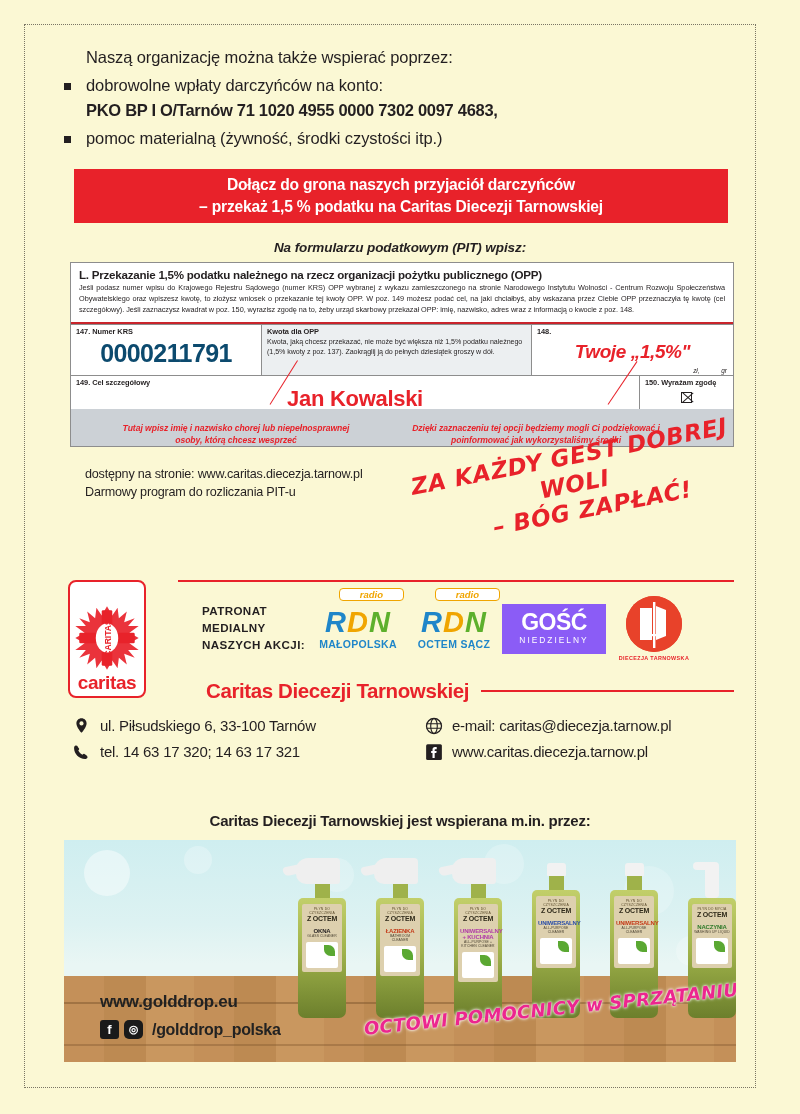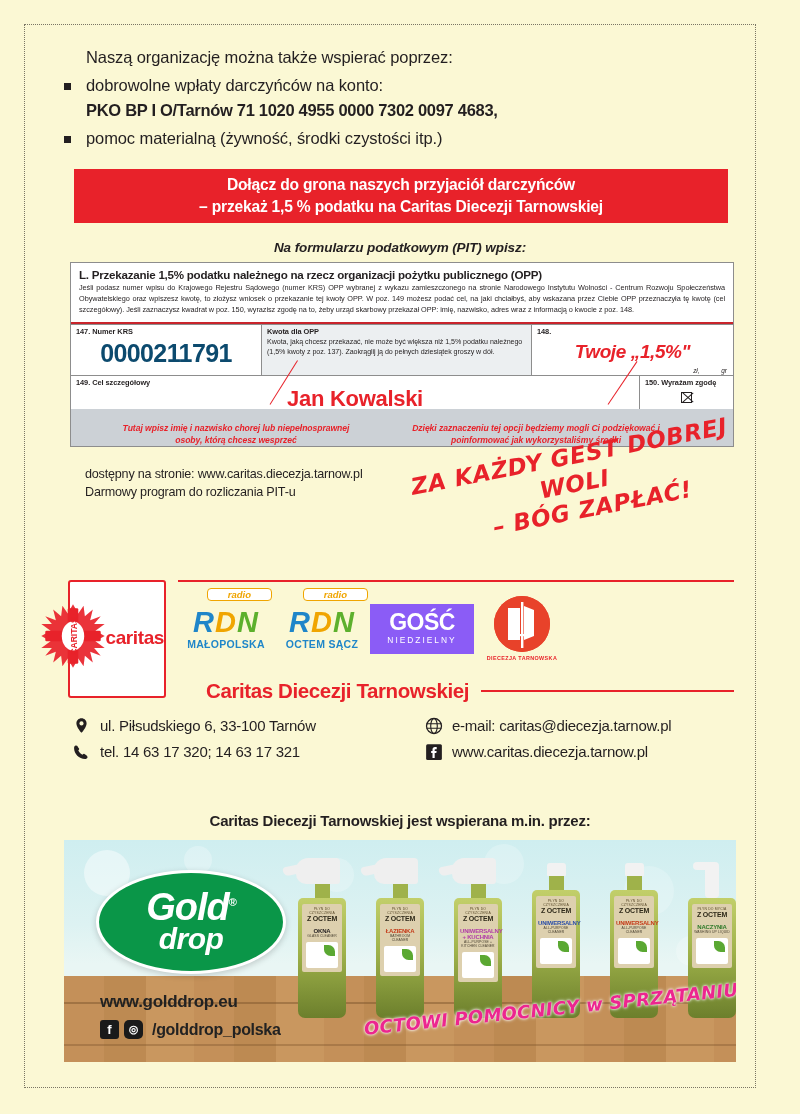--- a/index.html
+++ b/index.html
@@ -140,24 +140,24 @@
     font-size: 23px; line-height: 1.2; letter-spacing: .6px;
     transform: rotate(-11deg); transform-origin: left top;
     text-align: center;
     font-family: "DejaVu Sans", sans-serif;
   }
   .slogan .l2 { display: block; margin-left: 26px; }
 
   
   .caritas-badge {
     position: absolute; left: 68px; top: 580px;
-    width: 98px; height: 118px;
-    border: 2px solid #e8222a; border-radius: 3px;
+    width: 78px; height: 118px;
+    border: 2px solid #e8222a; border-radius: 8px;
     background: #fff;
-    display: flex; flex-direction: row; align-items: center; justify-content: flex-end;
+    display: flex; flex-direction: column; align-items: center; justify-content: flex-end;
     padding-bottom: 4px;
   }
   .caritas-mark { position: relative; width: 66px; height: 66px; margin-bottom: 2px; }
   .caritas-word {
     color: #e8222a; font-weight: bold; font-size: 19px;
     letter-spacing: -.4px; line-height: 1;
   }
 
   .patron-box {
     position: absolute; left: 178px; top: 580px;
@@ -414,20 +414,21 @@
           <rect x="8" y="42" width="84" height="16" rx="2"></rect>
         </g>
         <ellipse cx="50" cy="50" rx="17" ry="22" fill="#fff"></ellipse>
         <text x="50" y="56" font-family="Liberation Sans, sans-serif" font-size="13" font-weight="bold" fill="#e8222a" text-anchor="middle" transform="rotate(-90 50 50)">CARITAS</text>
       </svg>
     </div>
     <div class="caritas-word">caritas</div>
   </div>
 
   <div class="patron-box">
+    <div class="patron-text">PATRONAT MEDIALNY NASZYCH AKCJI:</div>
 
     <div class="logo-slot">
       <div class="rdn">
         <span class="rdn-radio">radio</span>
         <div class="rdn-glyph"><span class="b">R</span><span class="o">D</span><span class="g">N</span></div>
         <div class="rdn-city">MAŁOPOLSKA</div>
       </div>
     </div>
 
     <div class="logo-slot">
@@ -514,26 +515,20 @@
   <div class="ad">
     <div class="ad-bokeh" style="left:20px;top:10px;width:46px;height:46px;"></div>
     <div class="ad-bokeh" style="left:120px;top:6px;width:28px;height:28px;opacity:.6;"></div>
     <div class="ad-bokeh" style="left:256px;top:18px;width:34px;height:34px;opacity:.5;"></div>
     <div class="ad-bokeh" style="left:420px;top:4px;width:40px;height:40px;opacity:.5;"></div>
     <div class="ad-bokeh" style="left:560px;top:26px;width:50px;height:50px;opacity:.45;"></div>
     <div class="ad-bokeh" style="left:612px;top:96px;width:30px;height:30px;opacity:.5;"></div>
 
     <div class="ad-wood"></div>
 
-    <div class="gd-logo">
-      <div class="gd-gold">
-        <span>Gold</span><span class="gd-reg">®</span>
-      </div>
-      <div class="gd-drop">drop</div>
-    </div>
 
     <div class="gd-url">www.golddrop.eu</div>
     <div class="gd-social">
       <span class="sq-ico">f</span>
       <span class="sq-ico ig">◎</span>
       <span class="gd-handle">/golddrop_polska</span>
     </div>
 
     <div class="bottles">
       <div class="bottle" style="left:0px;">

